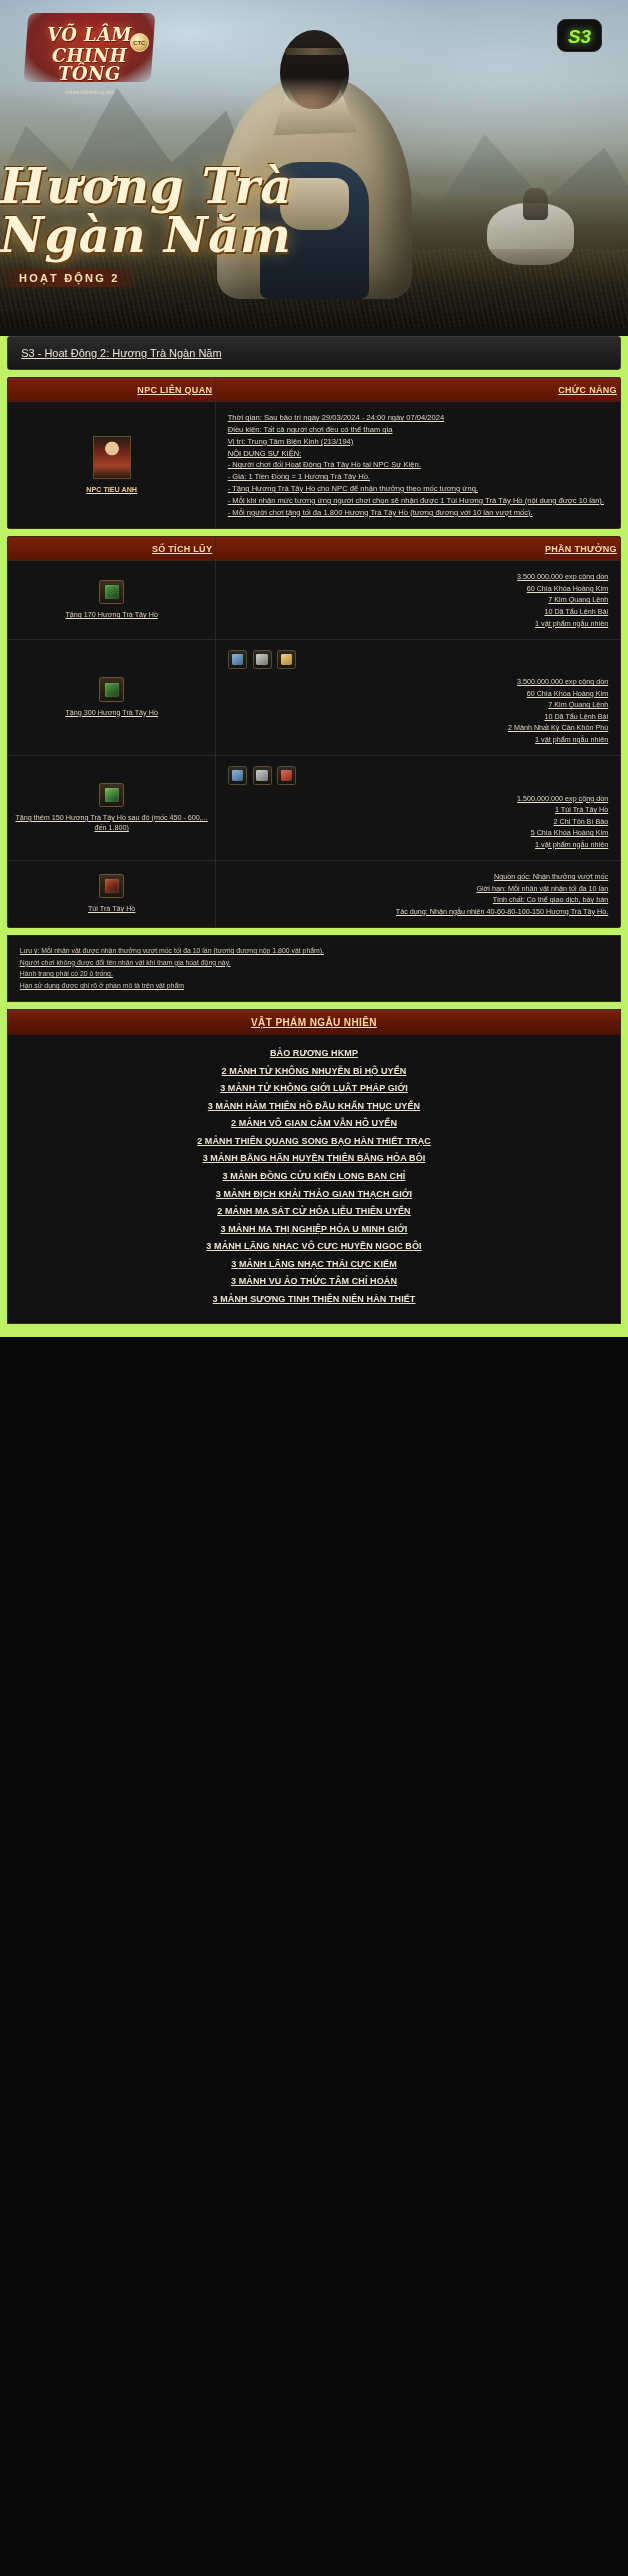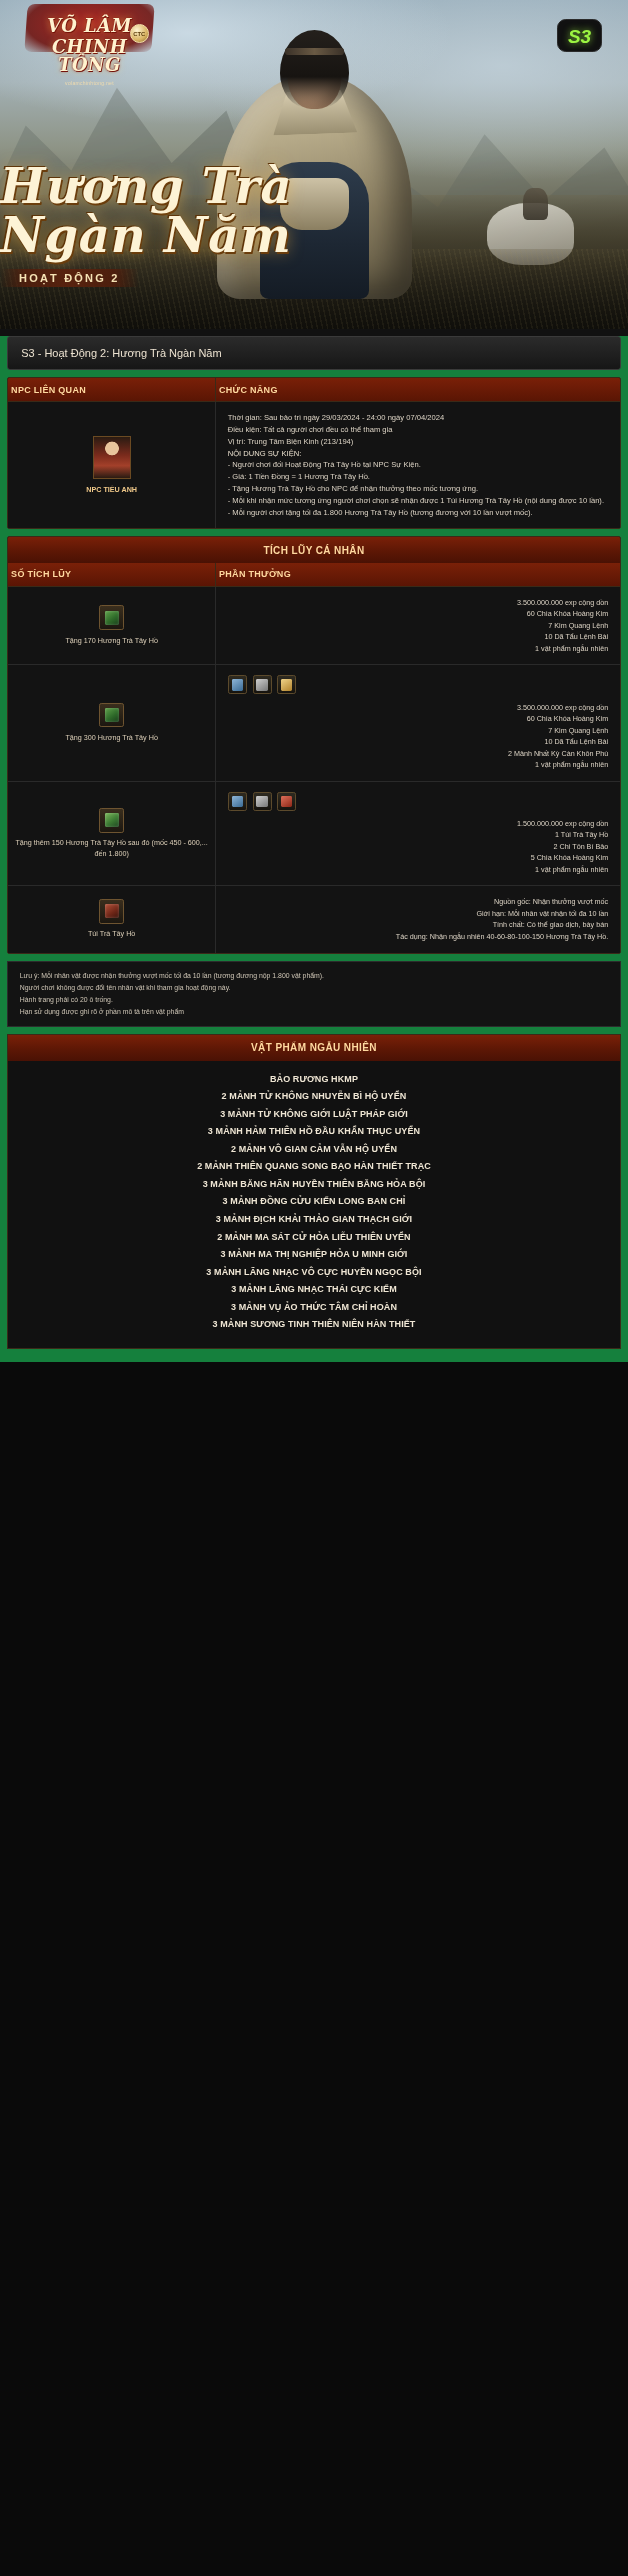--- a/index.html
+++ b/index.html
@@ -140,22 +140,22 @@
     left: 29px; bottom: 51px;
     width: 62px; height: 38px;
     background: linear-gradient(170deg, #585040, #2b271e);
     border-radius: 48% 52% 30% 40%;
     opacity: .8;
   }
 
   
   .logo-block {
     position: absolute;
-    left: 26px; top: 4px;
-    width: 127px; height: 48px;
+    left: 26px; top: 13px;
+    width: 127px; height: 69px;
     text-align: center;
   }
   .logo-flag {
     position: absolute; inset: 0;
     background: radial-gradient(ellipse at 50% 40%, rgba(170,30,25,.95), rgba(110,16,12,.88) 70%, rgba(80,10,8,0) 100%);
     border-radius: 7.2px;
     transform: skewX(-4deg);
   }
   .logo-txt1, .logo-txt2 {
     position: relative;
@@ -231,22 +231,23 @@
     padding: 2.9px 19px;
     background: linear-gradient(90deg, rgba(60,25,10,0), rgba(80,30,12,.9) 18%, rgba(90,34,14,.95) 50%, rgba(80,30,12,.9) 82%, rgba(60,25,10,0));
     color: #f6e3b5;
     font-size: 11px;
     font-weight: bold;
     letter-spacing: 2.2px;
   }
 
   
   .content {
-    background: #15803d;
+    background: #bef264;
     padding: 0 0 13px 0;
+    text-decoration: underline;
   }
   .title-bar {
     margin: 7.2px 7.2px 0 7.2px;
     background: linear-gradient(180deg, #2b2b2b, #161616);
     border: 0.7px solid #3a3a3a;
     border-radius: 2.9px;
     padding: 10px 13px;
     font-size: 11px;
     color: #ece2d0;
   }
@@ -268,21 +269,21 @@
   }
   .row-head {
     display: flex;
     border-bottom: 0.7px solid #3a2a18;
   }
   .row-head > div {
     background: linear-gradient(180deg, #7a2008 0%, #5a1504 100%);
     color: #ffd9a0;
     font-size: 9px;
     font-weight: bold;
-    text-align: left;
+    text-align: right;
     padding: 6.5px 2.9px;
     letter-spacing: 0.3px;
   }
   .col-a { width: 34%; border-right: 0.7px solid #3a2a18; }
   .col-b { width: 66%; }
 
   .row-body {
     display: flex;
     border-bottom: 0.7px solid #2a2a2a;
     background: #131313;
@@ -468,21 +469,20 @@
           <span class="l">- Người chơi đối Hoạt Động Trà Tây Hồ tại NPC Sự Kiện.</span>
           <span class="l">- Giá: 1 Tiền Đồng = 1 Hương Trà Tây Hồ.</span>
           <span class="l">- Tặng Hương Trà Tây Hồ cho NPC để nhận thưởng theo mốc tương ứng.</span>
           <span class="l">- Mỗi khi nhận mức tương ứng người chơi chọn sẽ nhận được 1 Túi Hương Trà Tây Hồ (nội dung được 10 lần).</span>
           <span class="l">- Mỗi người chơi tặng tối đa 1.800 Hương Trà Tây Hồ (tương đương với 10 lần vượt mốc).</span>
         </div>
       </div>
     </div>
 
     <div class="block">
-      <div class="band">TÍCH LŨY CÁ NHÂN</div>
       <div class="row-head">
         <div class="col-a">SỐ TÍCH LŨY</div>
         <div class="col-b">PHẦN THƯỞNG</div>
       </div>
 
       <div class="row-body">
         <div class="cell-a">
           <div class="icon-item"></div>
           <div class="tier-label">Tặng 170 Hương Trà Tây Hồ</div>
         </div>

